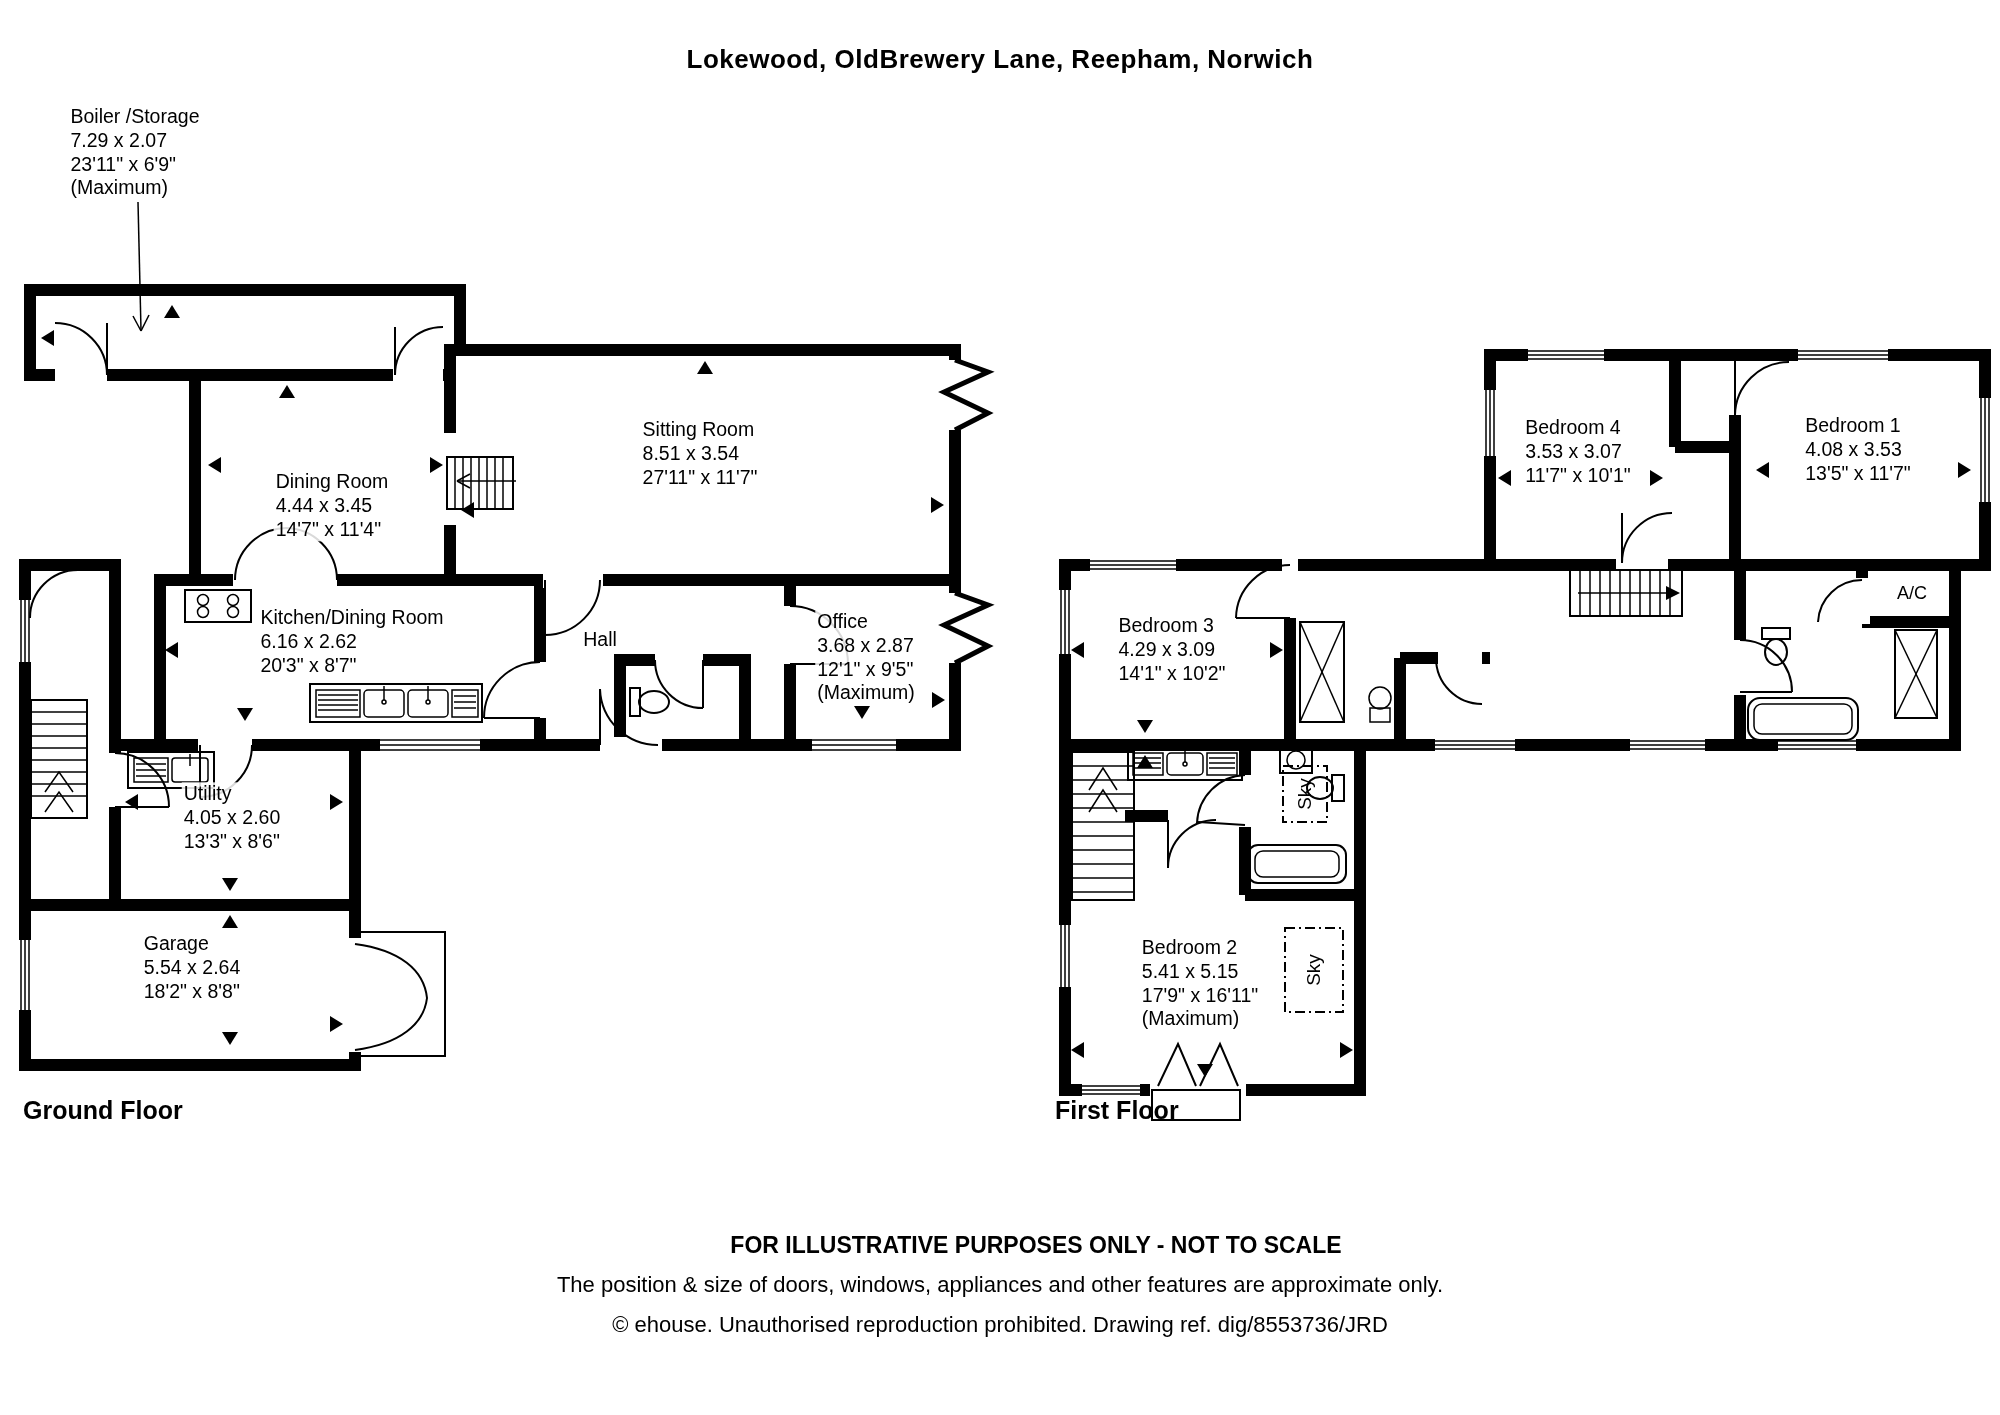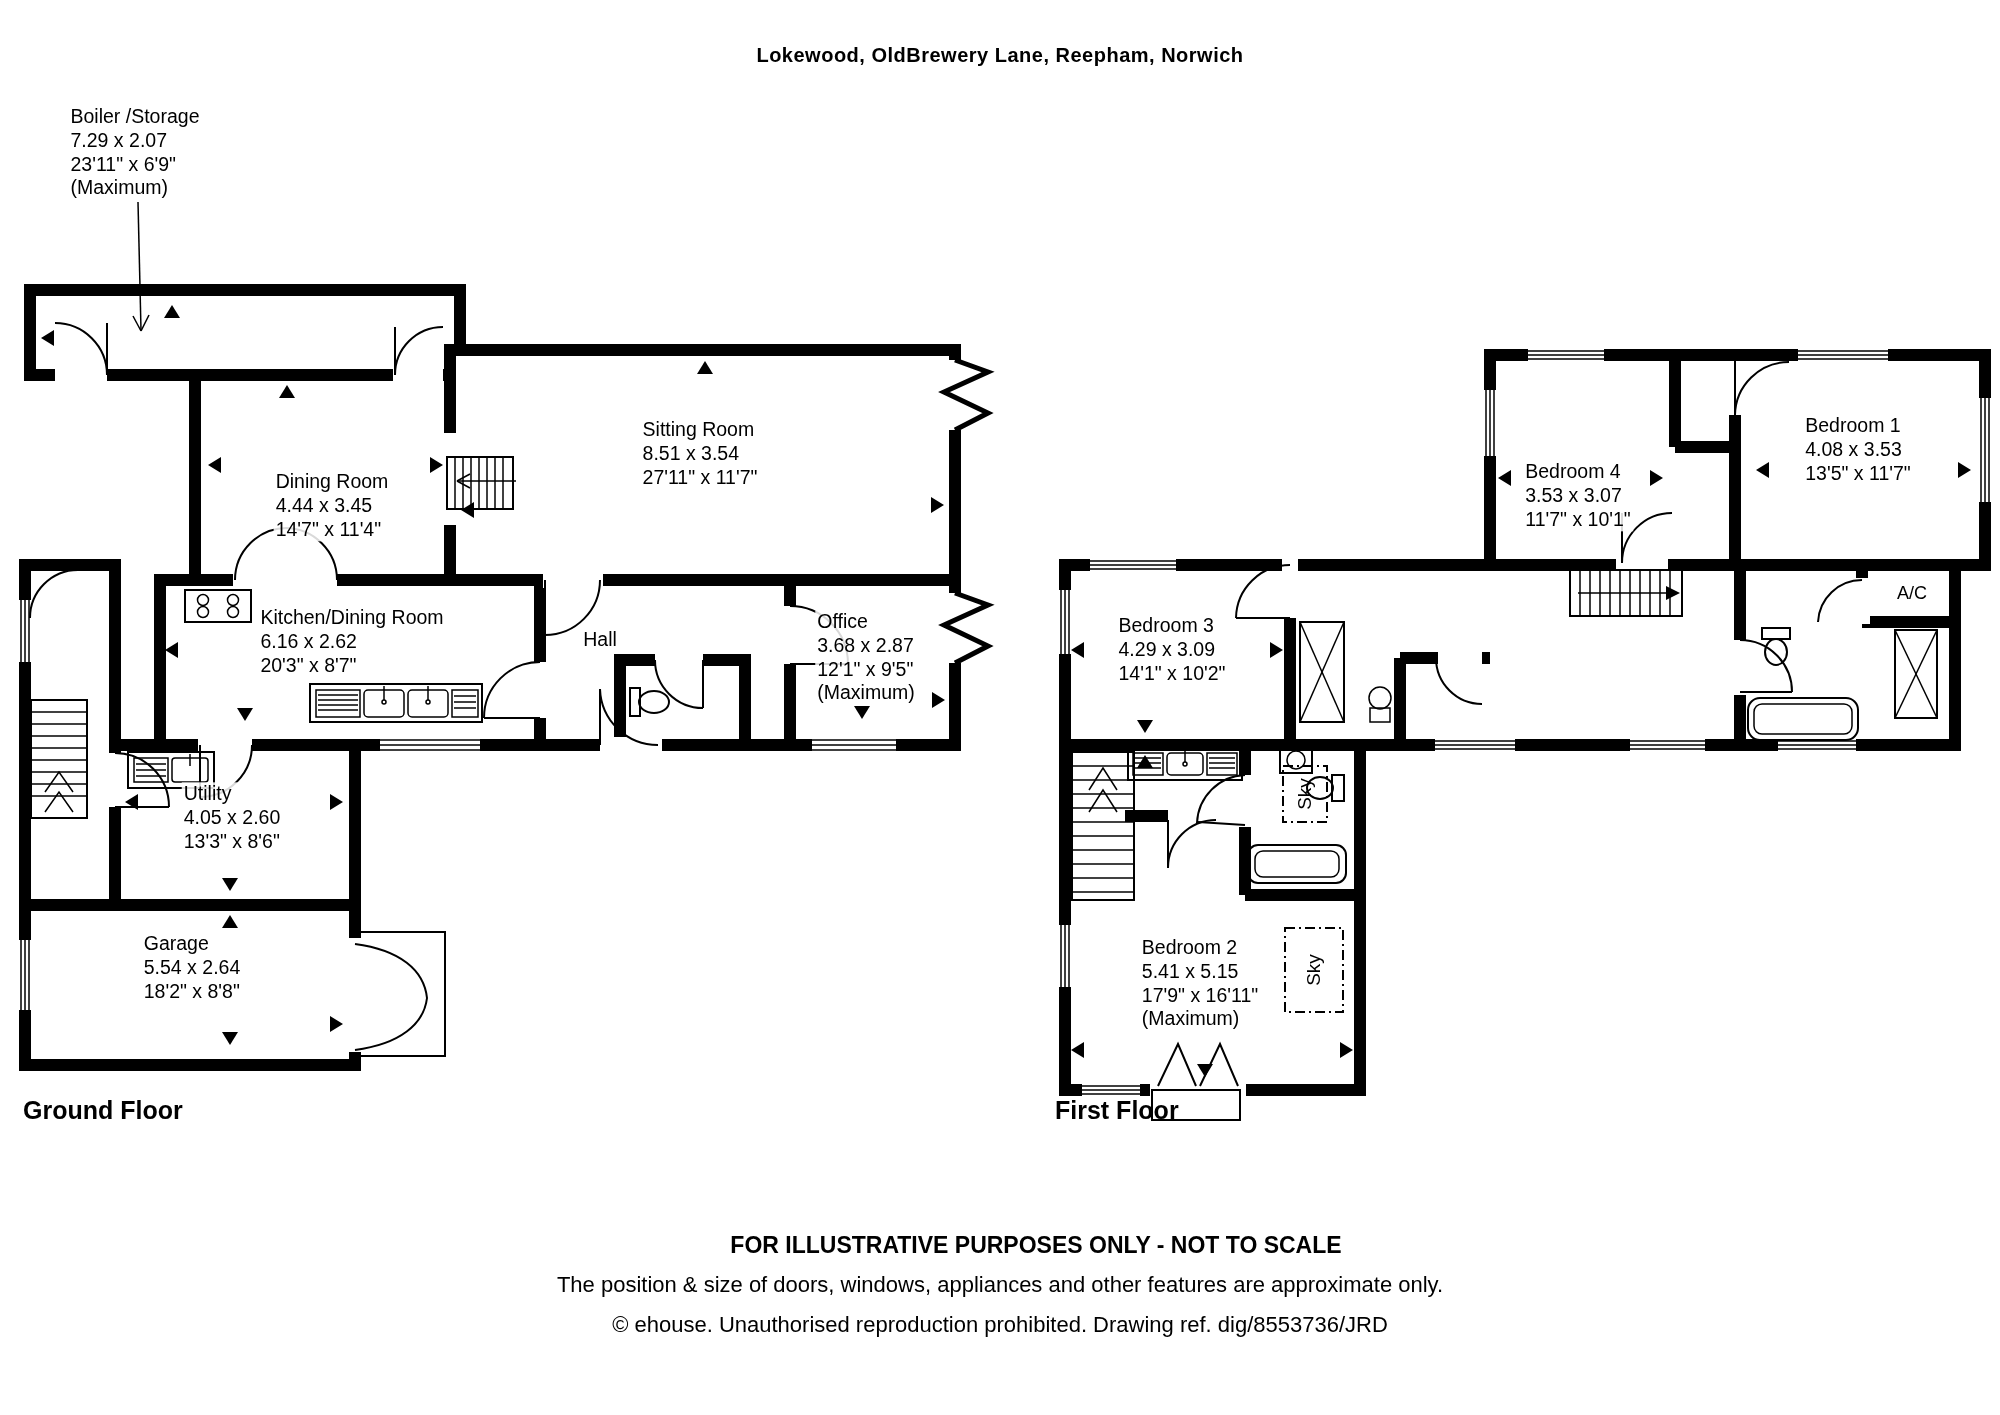--- a/index.html
+++ b/index.html
@@ -1,20 +1,20 @@
 <!DOCTYPE html>
 <html><head>
 <meta charset="utf-8">
 <style>
   html,body{margin:0;padding:0;background:#fff;}
   .page{position:relative;width:2000px;height:1415px;background:#fff;overflow:hidden;
         font-family:"Liberation Sans",sans-serif;color:#000;}
   svg{position:absolute;left:0;top:0;}
   .title{position:absolute;top:44px;left:0;width:100%;text-align:center;
-         font-weight:bold;font-size:20px;letter-spacing:.5px;}
+         font-weight:bold;font-size:26px;letter-spacing:.5px;}
   .lbl{position:absolute;transform:translate(-50%,-50%);
        font-size:19.5px;line-height:1.22;white-space:nowrap;background:rgba(255,255,255,.85);
        padding:0 2px;}
   .floorlbl{position:absolute;font-weight:bold;font-size:25px;white-space:nowrap;}
   .sky{position:absolute;transform:translate(-50%,-50%) rotate(-90deg);
        font-size:19px;background:transparent;white-space:nowrap;}
   .ftr{position:absolute;left:0;width:100%;text-align:center;}
   .ftr1{font-weight:bold;font-size:23px;padding-left:36px;}
   .ftr2,.ftr3{font-size:22px;}
   .wall{fill:#ffffff;stroke:#000;stroke-width:12;}
@@ -447,21 +447,21 @@
   <div>4.05 x 2.60</div>
   <div>13'3" x 8'6"</div>
 </div>
 
 <div class="lbl" style="left:192px;top:968px;">
   <div>Garage</div>
   <div>5.54 x 2.64</div>
   <div>18'2" x 8'8"</div>
 </div>
 
-<div class="lbl" style="left:1578px;top:452px;margin-top:44px;">
+<div class="lbl" style="left:1578px;top:452px;">
   <div>Bedroom 4</div>
   <div>3.53 x 3.07</div>
   <div>11'7" x 10'1"</div>
 </div>
 
 <div class="lbl" style="left:1858px;top:450px;">
   <div>Bedroom 1</div>
   <div>4.08 x 3.53</div>
   <div>13'5" x 11'7"</div>
 </div>

